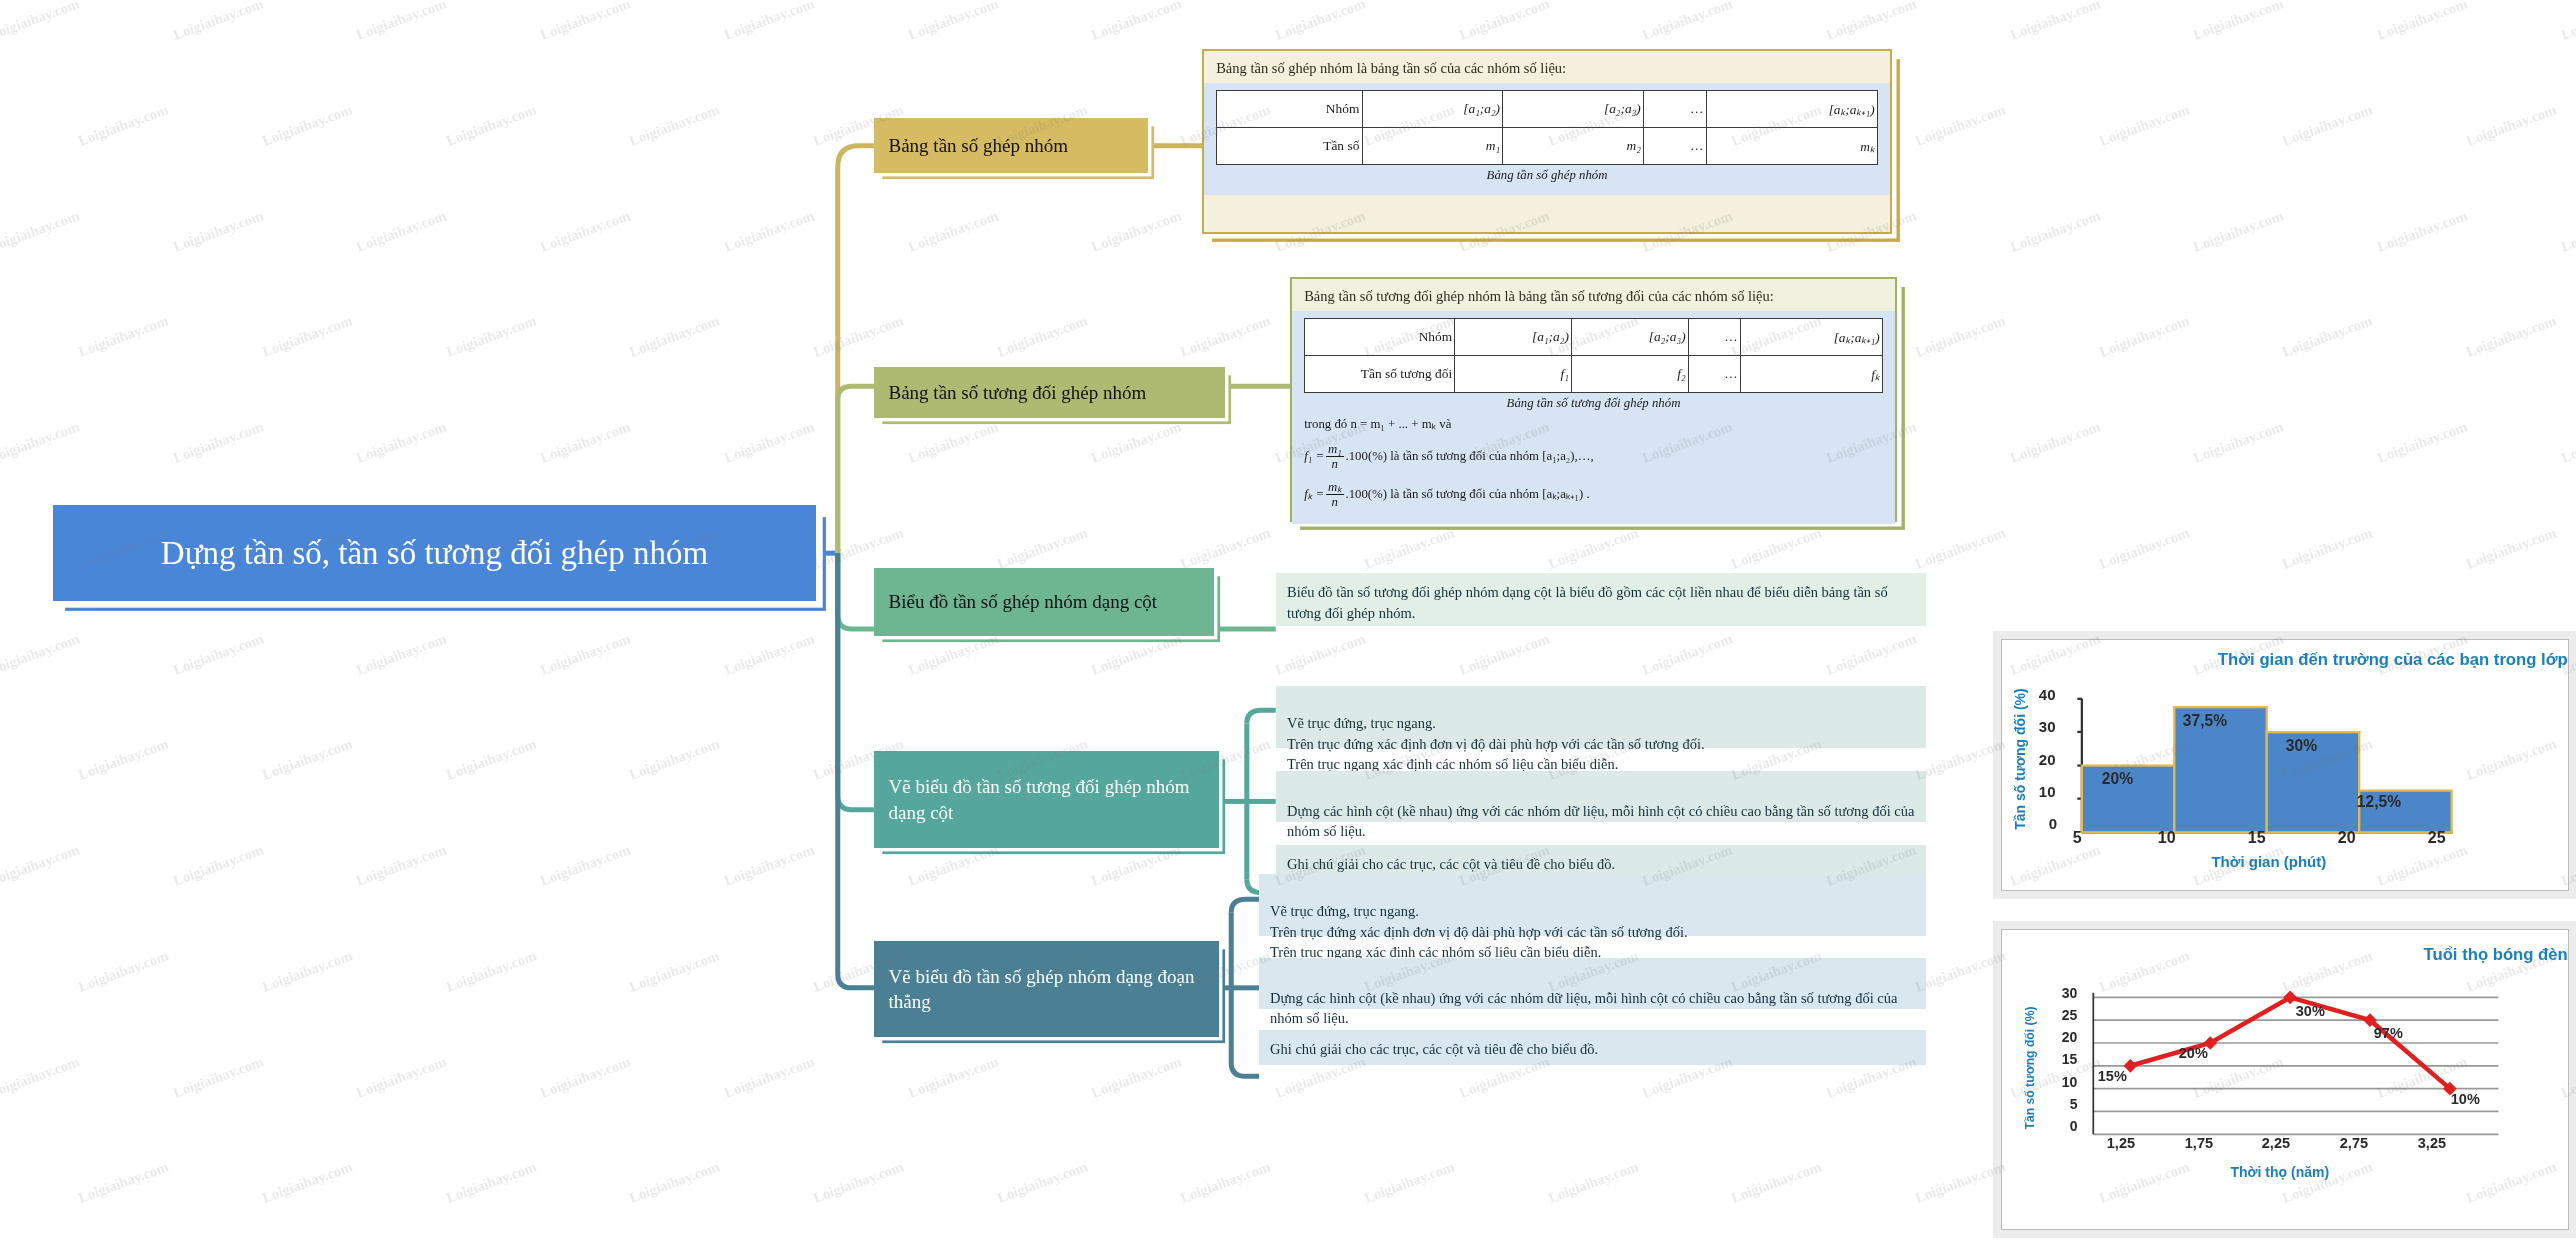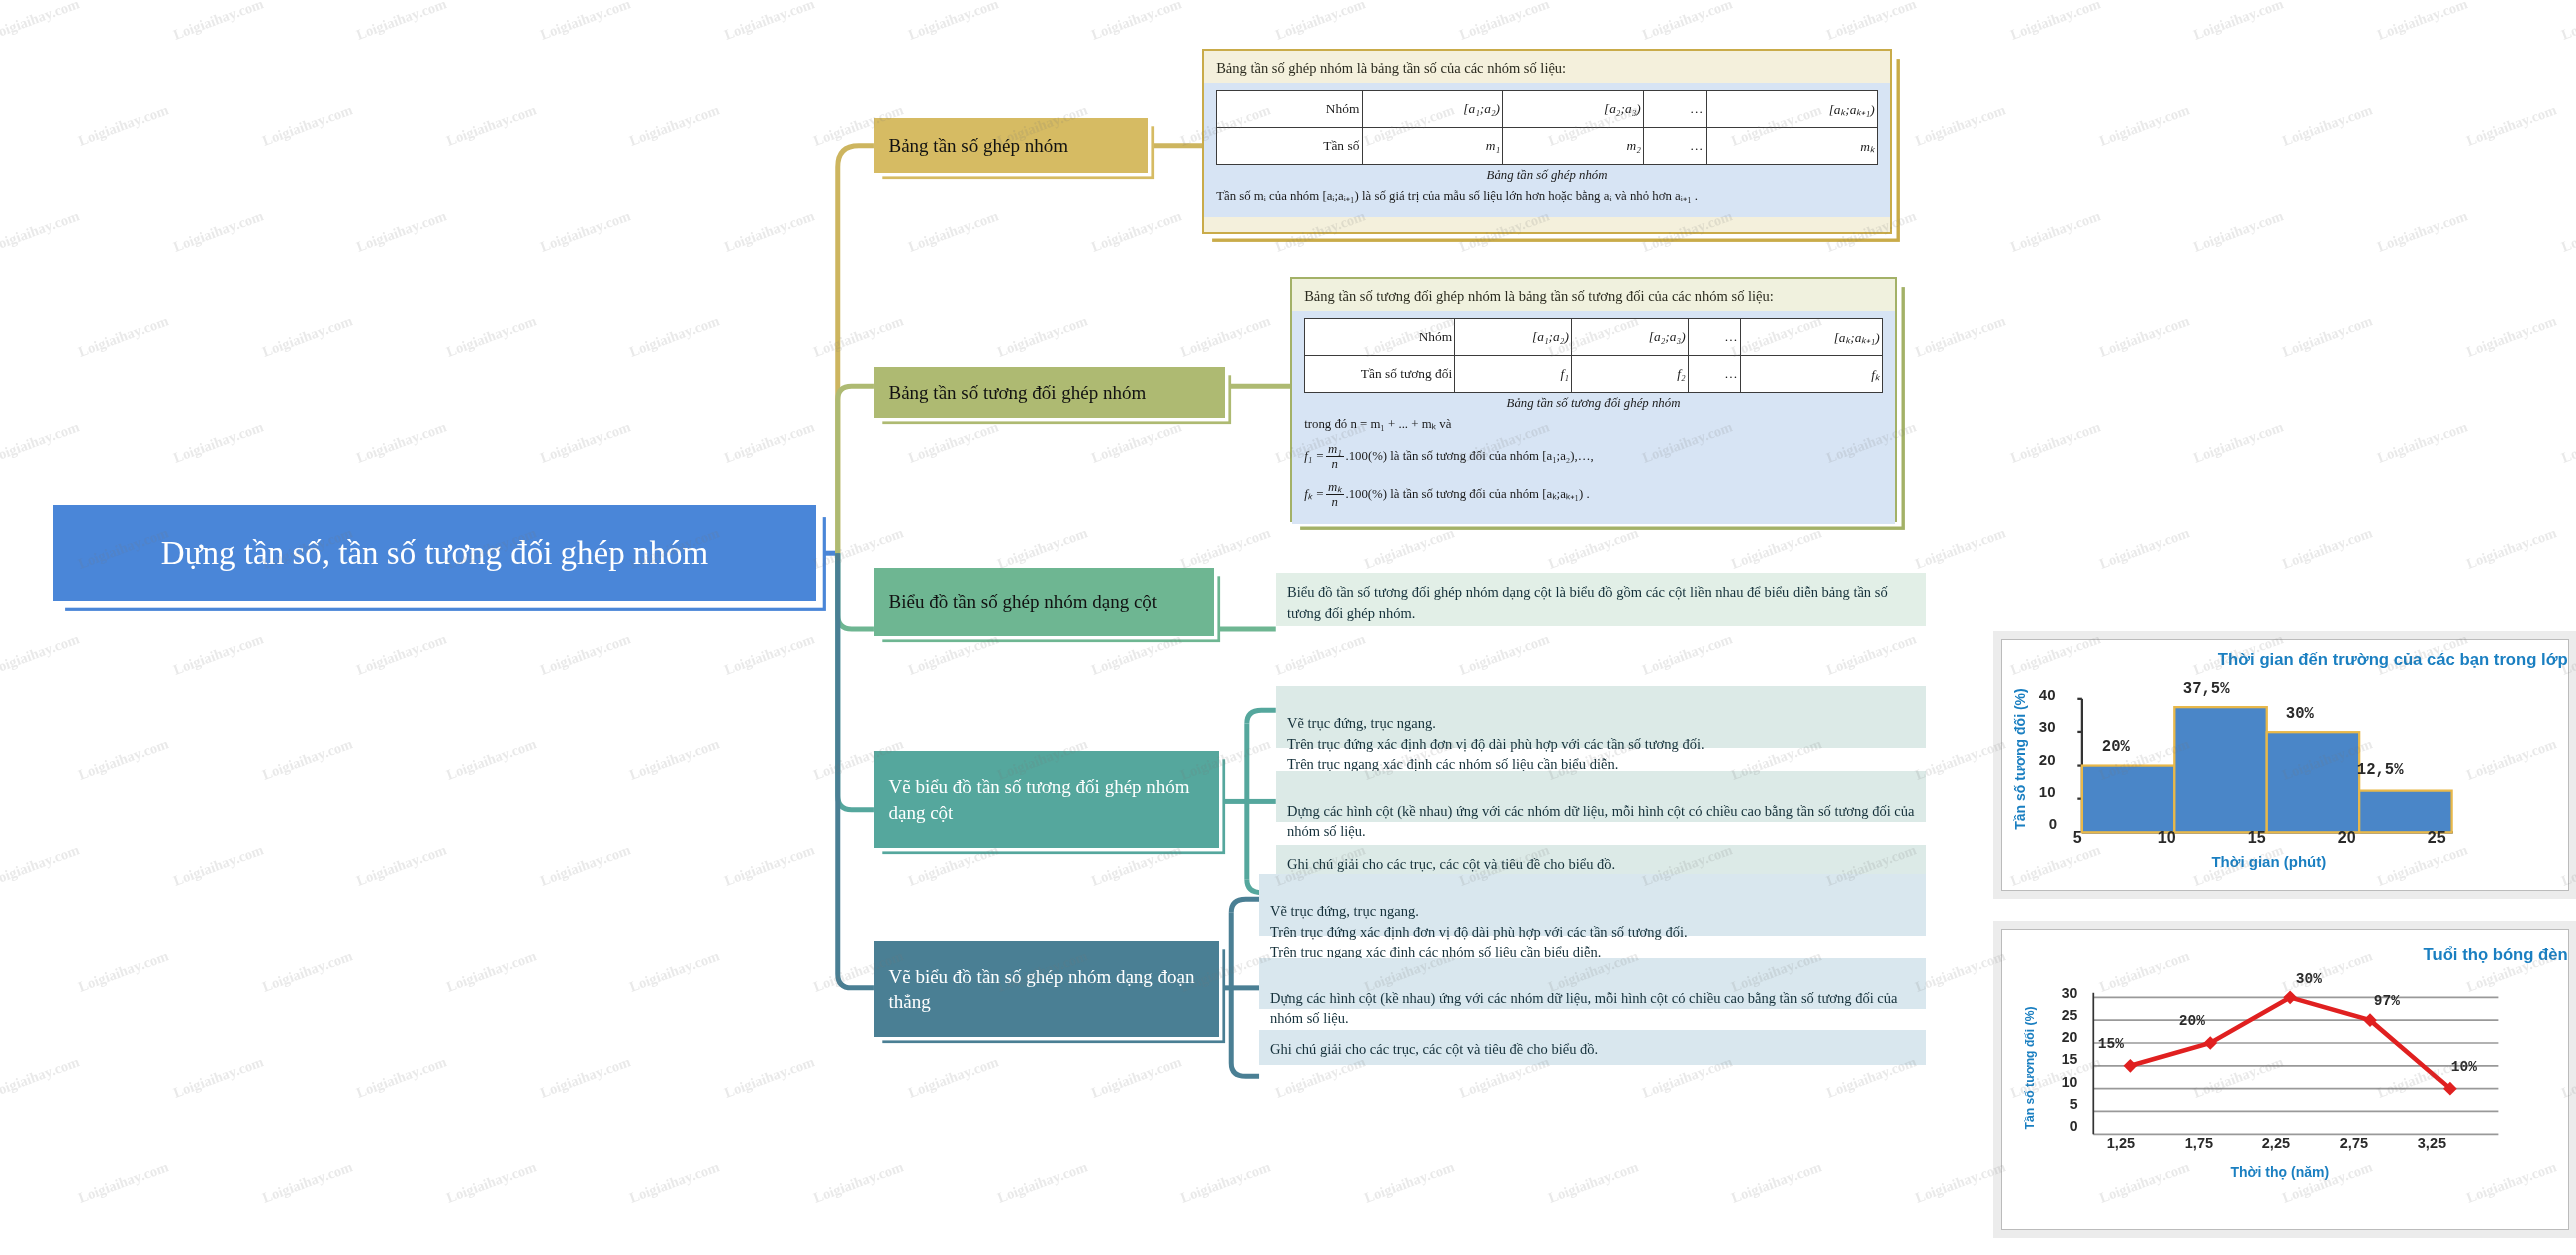--- a/index.html
+++ b/index.html
@@ -69,21 +69,21 @@
   
   .chartcard{position:absolute;background:#ececec;padding:7.8px;z-index:5;}
   .chartinner{background:#ffffff;border:1.1px solid #bbbbbb;height:100%;
               box-sizing:border-box;position:relative;}
 
   .ctitle{color:#1a7fc1;font-family:"Liberation Sans",sans-serif;
           font-weight:bold;text-align:right;}
   .caxis{color:#1a7fc1;font-family:"Liberation Sans",sans-serif;
          font-weight:bold;}
   .tick{font-family:"Liberation Sans",sans-serif;font-weight:bold;color:#2a2a2a;}
-  .dlabel{font-family:Liberation Mono, monospace;font-weight:bold;color:#2a2a2a;}
+  .dlabel{font-family:Liberation Sans, sans-serif;font-weight:bold;color:#2a2a2a;margin-top:32px;}
 
   
   .wm{position:absolute;color:rgba(120,120,120,.16);
       font-family:"Liberation Serif",serif;font-weight:bold;font-size:14.5px;
       transform:rotate(-20deg);white-space:nowrap;pointer-events:none;z-index:9;}
 </style>
 </head>
 <body>
 
 <svg class="conn" style="left:0;top:0;width:2576px;height:1255px;" viewBox="0 0 4628 2255">
@@ -161,21 +161,20 @@
       <tr>
         <td class="lbl">Tần số</td>
         <td class="it">m₁</td>
         <td class="it">m₂</td>
         <td>…</td>
         <td class="it">mₖ</td>
       </tr>
     </tbody>
       </table>
     <div class="cap">Bảng tần số ghép nhóm</div>
-    <div class="note">Tần số mᵢ của nhóm [aᵢ;aᵢ₊₁) là số giá trị của mẫu số liệu lớn hơn hoặc bằng aᵢ và nhỏ hơn aᵢ₊₁ .</div>
   </div>
 </div>
 
 <div class="panel framed olive" style="left:1290px;top:277px;width:607px;height:245px;font-family:Liberation Serif, serif;">
   <div class="panel-head">Bảng tần số tương đối ghép nhóm là bảng tần số tương đối của các nhóm số liệu:</div>
   <div class="blueband" style="padding-bottom:14.5px;">
     <table class="mt">
       <tbody>
           <tr>
         <td class="lbl" style="width:26%;">Nhóm</td>

